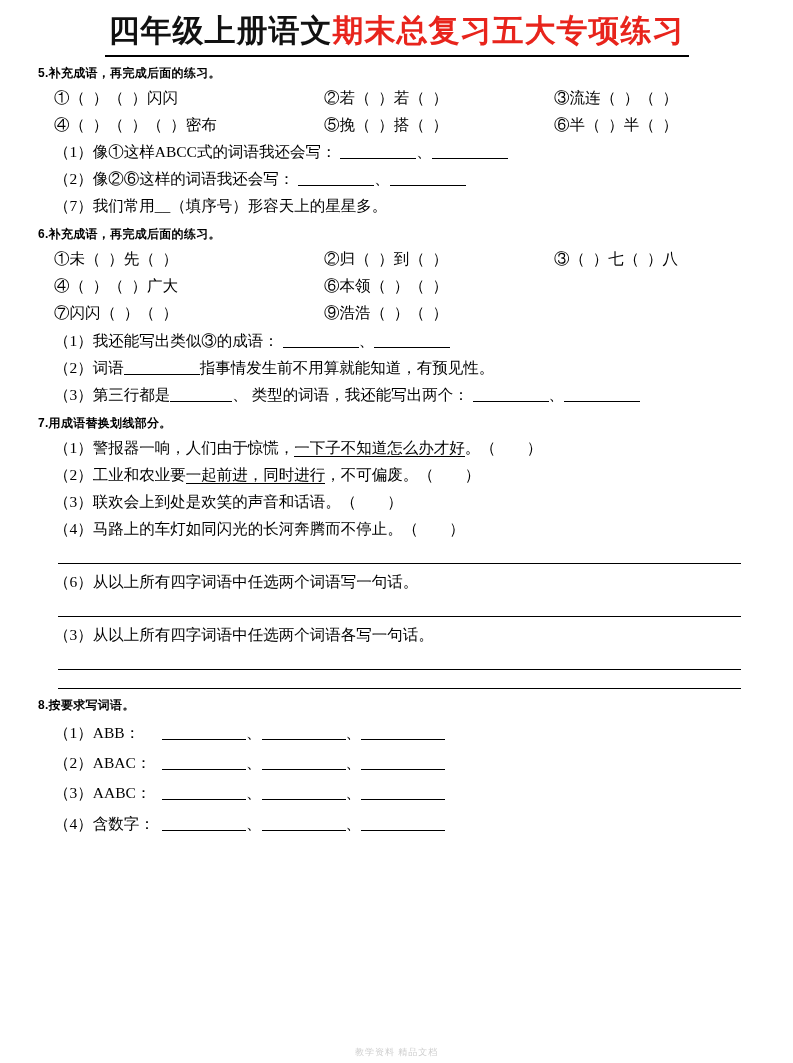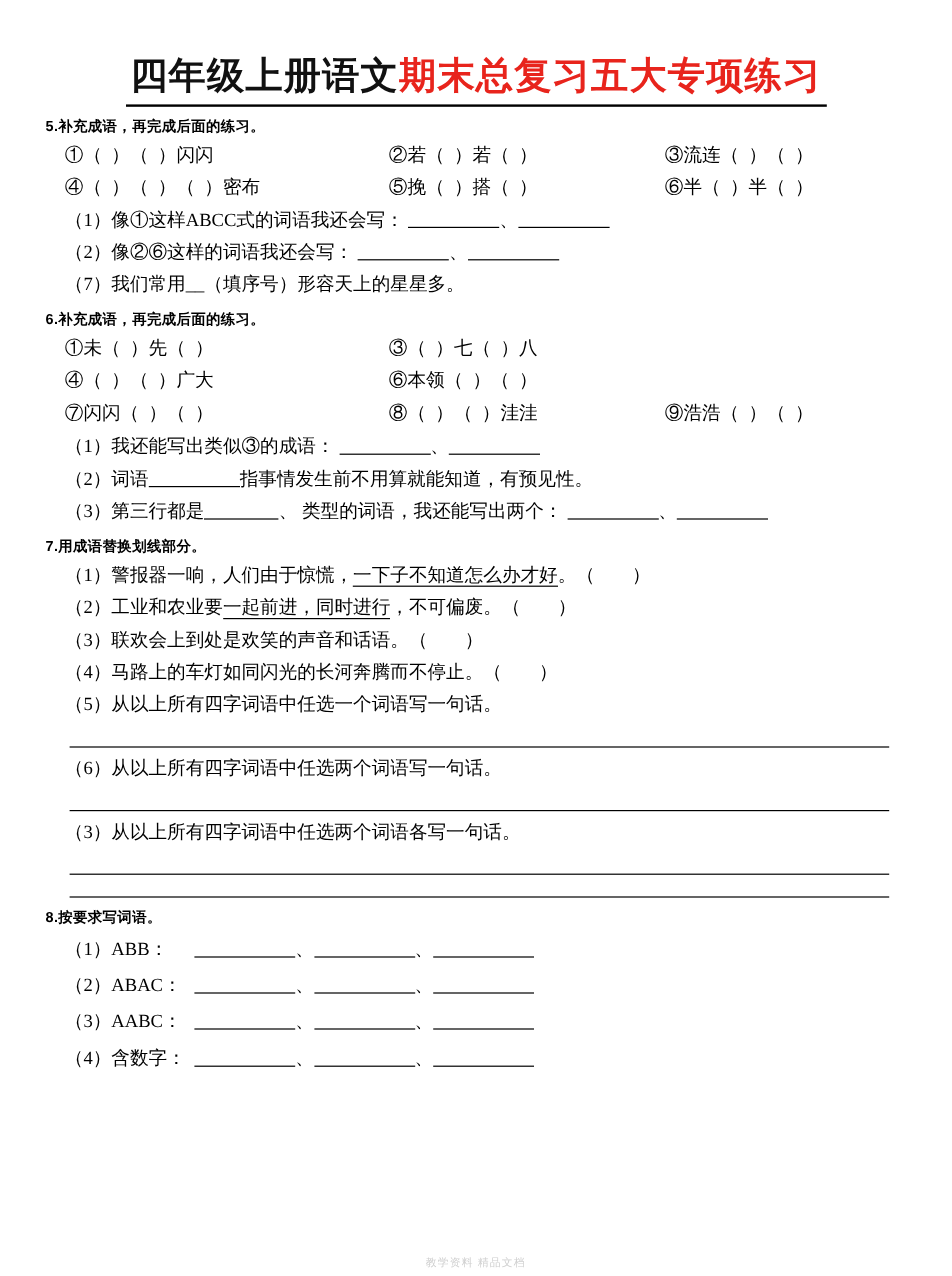--- a/index.html
+++ b/index.html
@@ -19,21 +19,21 @@
     width: 793px;
     height: 1063px;
     position: relative;
     box-sizing: border-box;
     padding: 0 26px;
   }
 
   
   .title-wrap {
     text-align: center;
-    padding-top: 44px;
+    padding-top: 12px;
   }
   .title {
     display: inline-block;
     font-family: "Liberation Sans", "DejaVu Sans", sans-serif;
     font-weight: bold;
     font-size: 31px;
     letter-spacing: 1px;
     line-height: 1.25;
     border-bottom: 2px solid #000;
     padding: 0 4px 4px 4px;
@@ -148,50 +148,49 @@
     <div class="line"><span>（2）像②⑥这样的词语我还会写：</span> <span class="blank b-mid"></span>、<span class="blank b-mid"></span></div>
 
     <div class="line">（7）我们常用__（填序号）形容天上的星星多。</div>
   </div>
 
   <div class="section">
     <div class="sec-head">6.补充成语，再完成后面的练习。</div>
 
     <div class="grid-row">
       <div class="col-a">①未（  ）先（  ）</div>
+      <div class="col-b">②归（  ）到（  ）</div>
       <div class="col-c">③（  ）七（  ）八</div>
     </div>
     <div class="grid-row">
       <div class="col-a">④（  ）（  ）广大</div>
       <div class="col-c">⑥本领（  ）（  ）</div>
     </div>
     <div class="grid-row">
       <div class="col-a">⑦闪闪（  ）（  ）</div>
-      <div class="col-b">⑧（  ）（  ）洼洼</div>
       <div class="col-c">⑨浩浩（  ）（  ）</div>
     </div>
 
     <div class="line"><span>（1）我还能写出类似③的成语：</span> <span class="blank b-mid"></span>、<span class="blank b-mid"></span></div>
 
     <div class="line"><span>（2）词语</span><span class="blank b-mid"></span><span>指事情发生前不用算就能知道，有预见性。</span></div>
 
     <div class="line"><span>（3）第三行都是</span><span class="blank b-short"></span><span>、 类型的词语，我还能写出两个：</span> <span class="blank b-mid"></span>、<span class="blank b-mid"></span></div>
   </div>
 
   <div class="section">
     <div class="sec-head">7.用成语替换划线部分。</div>
 
     <div class="line"><span>（1）警报器一响，人们由于惊慌，</span><span class="ul">一下子不知道怎么办才好</span><span>。（        ）</span></div>
 
     <div class="line"><span>（2）工业和农业要</span><span class="ul">一起前进，同时进行</span><span>，不可偏废。（        ）</span></div>
 
     <div class="line">（3）联欢会上到处是欢笑的声音和话语。（        ）</div>
     <div class="line">（4）马路上的车灯如同闪光的长河奔腾而不停止。（        ）</div>
 
-    <div class="line">（5）从以上所有四字词语中任选一个词语写一句话。</div>
     <div class="rule"></div>
 
     <div class="line">（6）从以上所有四字词语中任选两个词语写一句话。</div>
     <div class="rule"></div>
 
     <div class="line">（3）从以上所有四字词语中任选两个词语各写一句话。</div>
     <div class="rule"></div>
     <div class="rule tight"></div>
   </div>
 

